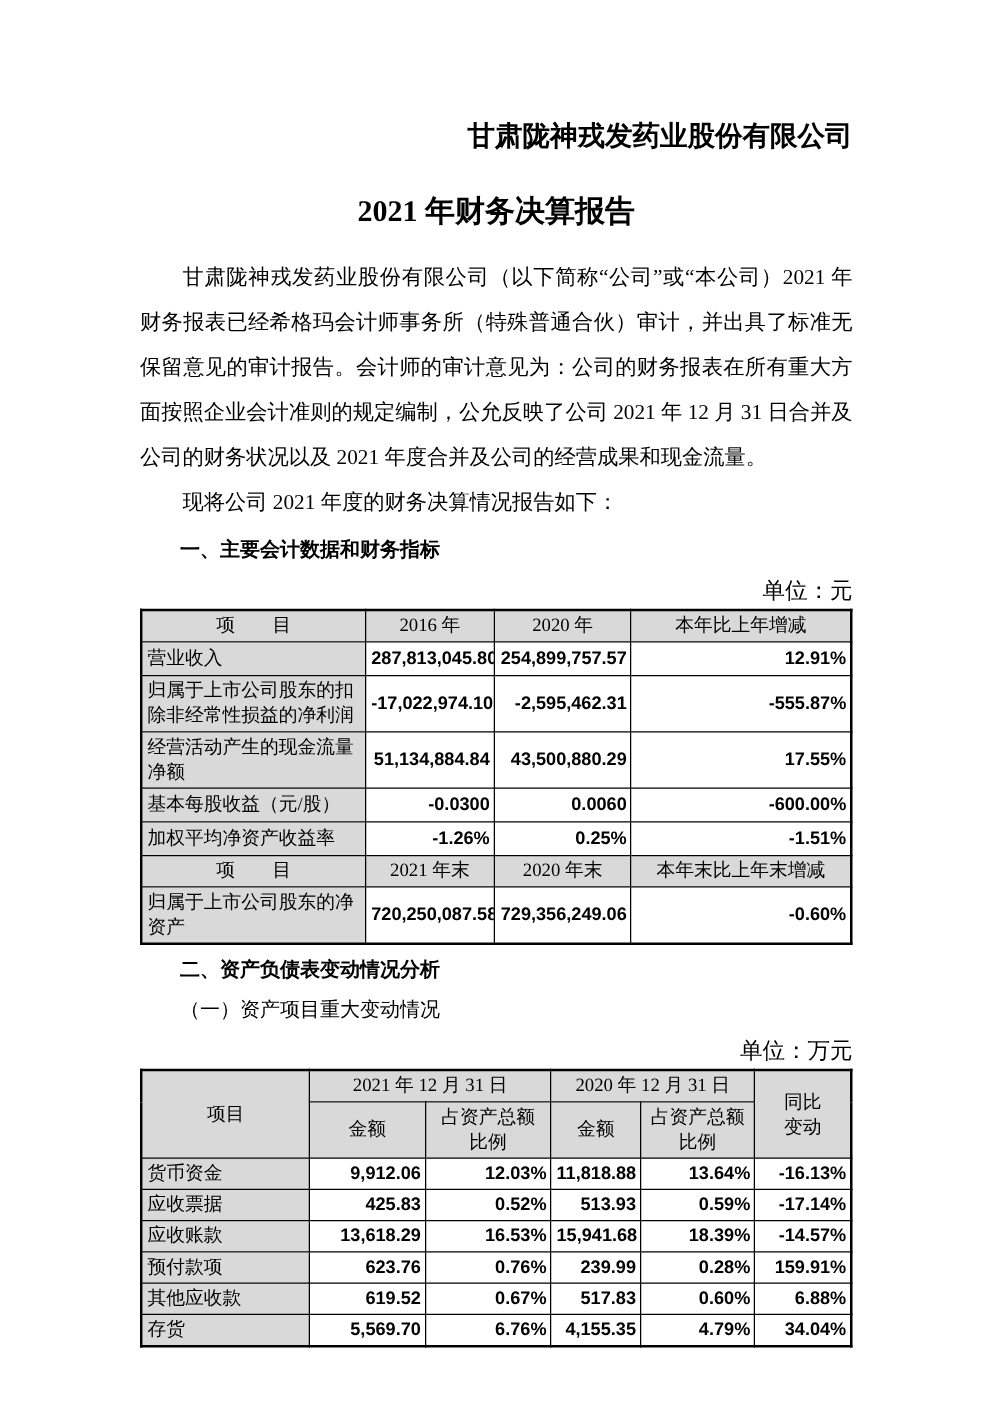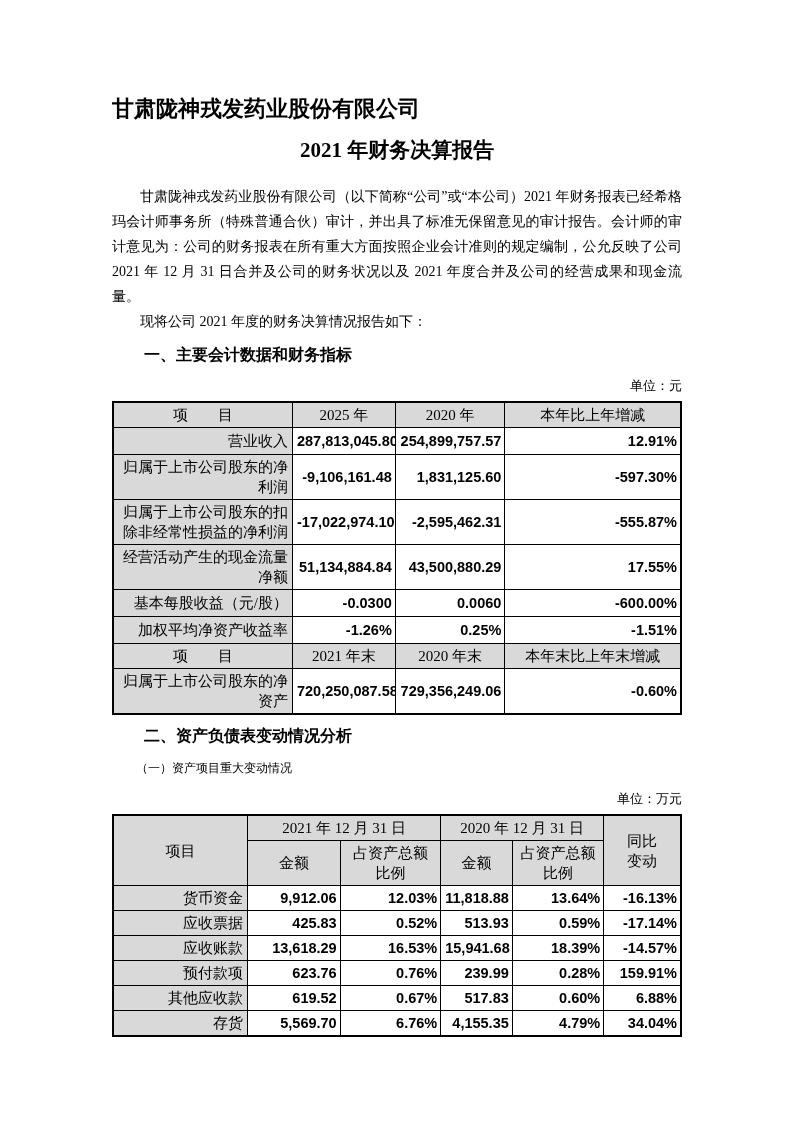--- a/index.html
+++ b/index.html
@@ -2,31 +2,31 @@
 <html><head>
 <meta charset="utf-8">
 <style>
   html,body{margin:0;padding:0;}
   body{
     width:793px;height:1122px;background:#ffffff;color:#000;
     font-family:"Liberation Serif","DejaVu Serif",serif;
     overflow:hidden;
   }
   .page{width:570px;margin-left:112px;padding-top:94px;}
-  .title{font-size:22px;font-weight:bold;text-align:left;margin:0 0 12px 0;line-height:30px;}
-  .subtitle{font-size:21px;font-weight:bold;text-align:center;margin:0 0 20px 0;line-height:28px;}
-  p.body{font-size:14px;line-height:25px;text-align:justify;text-indent:2em;margin:0;}
+  .title{font-size:22px;font-weight:bold;text-align:right;margin:0 0 32px 0;line-height:30px;}
+  .subtitle{font-size:24px;font-weight:bold;text-align:center;margin:0 0 20px 0;line-height:28px;}
+  p.body{font-size:17px;line-height:36px;text-align:justify;text-indent:2em;margin:0;}
   p.single{margin:0;}
   .heading{font-size:16px;font-weight:bold;text-indent:2em;margin:7px 0 0 0;line-height:28px;}
-  .subheading{font-size:12px;text-indent:2em;margin:4px 0 0 0;line-height:28px;}
-  .unit{font-size:13px;text-align:right;margin:6px 0 4px 0;line-height:22px;}
+  .subheading{font-size:16px;text-indent:2em;margin:4px 0 0 0;line-height:28px;}
+  .unit{font-size:18px;text-align:right;margin:6px 0 4px 0;line-height:22px;}
   table{border-collapse:collapse;width:570px;table-layout:fixed;border:2px solid #000;}
   td,th{border:1px solid #000;padding:2px 4px;font-size:15px;line-height:20px;font-weight:normal;overflow:hidden;}
   th{background:#d9d9d9;text-align:center;}
-  td.lbl{background:#d9d9d9;text-align:right;}
+  td.lbl{background:#d9d9d9;text-align:left;}
   td.num{text-align:right;font-family:"Liberation Sans","DejaVu Sans",sans-serif;font-size:14.5px;padding-right:3px;font-weight:bold;}
   .t1 td{height:22px;}
   .t2 td{height:19px;}
   .t2 th{height:19px;}
   .pre{white-space:pre-line;}
 </style>
 </head>
 <body>
 
 <div class="page">
@@ -43,35 +43,29 @@
   <table class="t1">
     <colgroup>
         <col style="width:31.6%">
         <col style="width:18.1%">
         <col style="width:19.3%">
         <col style="width:31.0%">
       </colgroup>
     <tbody>
         <tr>
       <th>项　　目</th>
-      <th>2025 年</th>
+      <th>2016 年</th>
       <th>2020 年</th>
       <th>本年比上年增减</th>
     </tr>
     <tr>
       <td class="lbl">营业收入</td>
       <td class="num">287,813,045.80</td>
       <td class="num">254,899,757.57</td>
       <td class="num">12.91%</td>
-    </tr>
-    <tr>
-      <td class="lbl">归属于上市公司股东的净利润</td>
-      <td class="num">-9,106,161.48</td>
-      <td class="num">1,831,125.60</td>
-      <td class="num">-597.30%</td>
     </tr>
     <tr>
       <td class="lbl">归属于上市公司股东的扣除非经常性损益的净利润</td>
       <td class="num">-17,022,974.10</td>
       <td class="num">-2,595,462.31</td>
       <td class="num">-555.87%</td>
     </tr>
     <tr>
       <td class="lbl">经营活动产生的现金流量净额</td>
       <td class="num">51,134,884.84</td>

